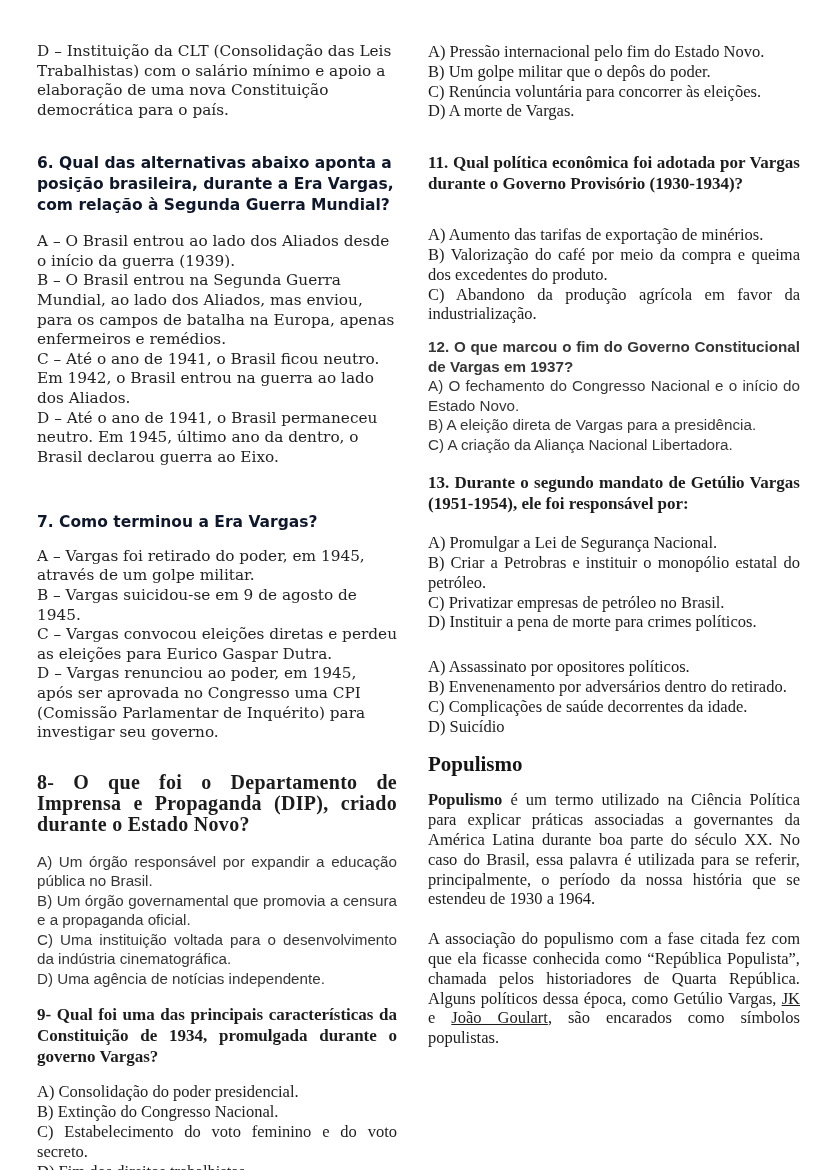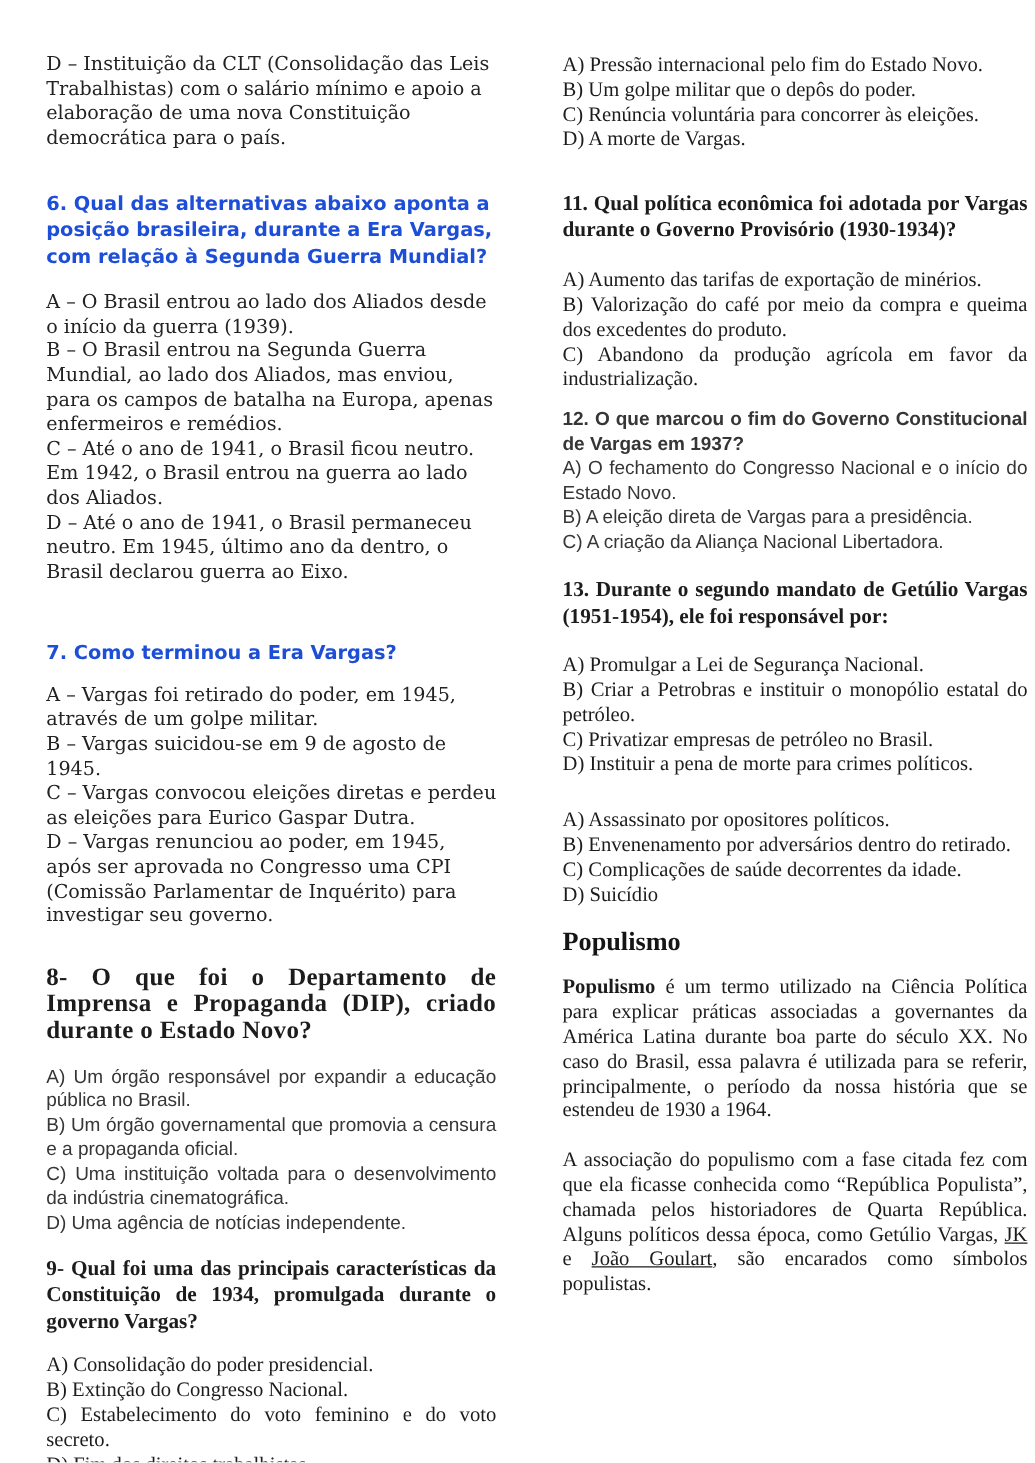--- a/index.html
+++ b/index.html
@@ -5,30 +5,30 @@
   html, body { margin: 0; padding: 0; background: #ffffff; }
   .page {
     position: relative;
     width: 828px;
     height: 1170px;
     background: #ffffff;
     overflow: hidden;
   }
   .col { position: absolute; top: 42px; }
   .col-left  { left: 37px;  width: 360px; }
-  .col-right { left: 450px; width: 372px; }
+  .col-right { left: 428px; width: 372px; }
 
   
   .slab {
     font-family: "DejaVu Serif", serif;
     font-size: 15.3px; line-height: 19.6px; color: #222222;
   }
   .sanshead {
     font-family: "DejaVu Sans", sans-serif;
-    font-weight: 700; font-size: 15.5px; line-height: 20.6px; color: #1d4ed8;
+    font-weight: 700; font-size: 15.5px; line-height: 20.6px; color: #0f172a;
   }
   .times {
     font-family: "Liberation Serif", serif;
     font-size: 16.5px; line-height: 19.8px; color: #1c1c1c;
   }
   .timeshead { font-weight: 700; }
   .arial {
     font-family: "Liberation Sans", sans-serif;
     font-size: 15.2px; line-height: 19.5px; color: #363636;
   }
@@ -96,21 +96,21 @@
   <div class="col col-right">
 
     <div class="block" style="margin-bottom:31px">
       <p class="times opt">A) Pressão internacional pelo fim do Estado Novo.</p>
       <p class="times opt">B) Um golpe militar que o depôs do poder.</p>
       <p class="times opt">C) Renúncia voluntária para concorrer às eleições.</p>
       <p class="times opt">D) A morte de Vargas.</p>
     </div>
 
     <div class="block" style="margin-bottom:13px">
-      <p class="times timeshead just" style="font-size:17px;line-height:21px;margin-bottom:20px">11. Qual política econômica foi adotada por Vargas durante o Governo Provisório (1930-1934)?</p>
+      <p class="times timeshead just" style="font-size:17px;line-height:21px;margin-bottom:31px">11. Qual política econômica foi adotada por Vargas durante o Governo Provisório (1930-1934)?</p>
       <div>
         <p class="times opt just">A) Aumento das tarifas de exportação de minérios.</p>
         <p class="times opt just">B) Valorização do café por meio da compra e queima dos excedentes do produto.</p>
         <p class="times opt just">C) Abandono da produção agrícola em favor da industrialização.</p>
       </div>
     </div>
 
     <div class="block" style="margin-bottom:18px">
       <p class="arial arialhead just" style="margin-bottom:0">12. O que marcou o fim do Governo Constitucional de Vargas em 1937?</p>
       <div>

